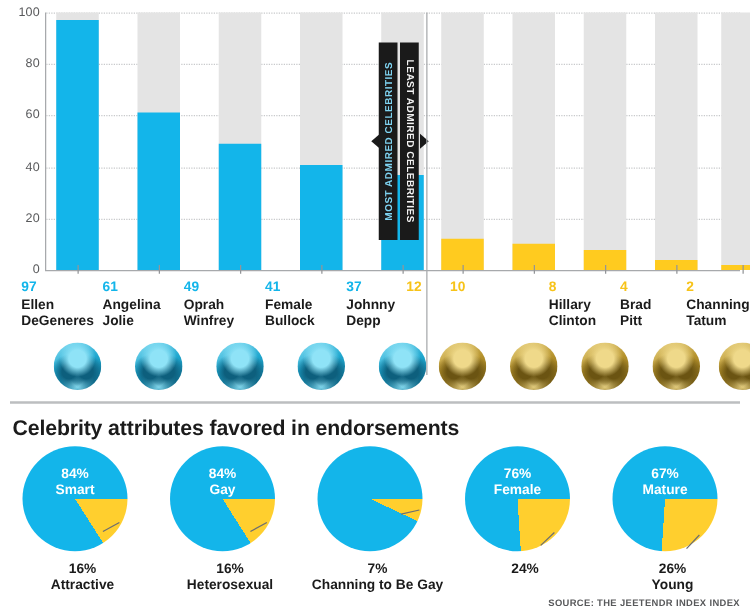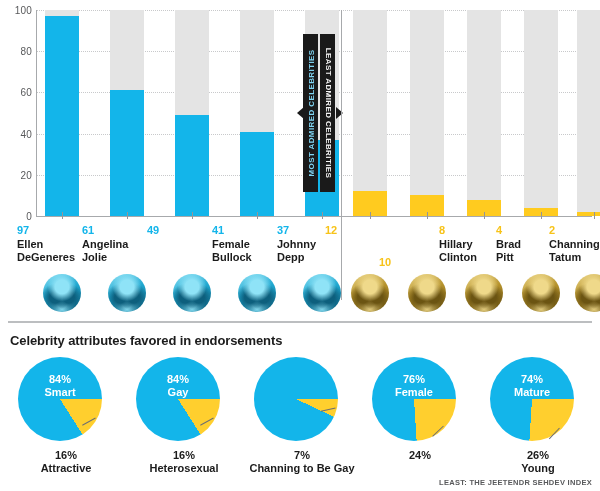--- a/index.html
+++ b/index.html
@@ -188,21 +188,21 @@
   }
   .section-rule {
     position: absolute;
     left: 8px; top: 0;
     width: 584px; height: 2px;
     background: #bcbec0;
   }
   #pie-title {
     position: absolute;
     left: 10px; top: 12px;
-    font-size: 13px;
+    font-size: 17px;
     font-weight: bold;
     color: #1b1b1b;
     letter-spacing: -.1px;
   }
   .pie-group {
     position: absolute;
     top: 36px;
     width: 120px;
     height: 120px;
   }
@@ -339,20 +339,24 @@
       <div class="celeb" style="left: 82px;">
         <div class="celeb-score score-blue">61</div>
         <div class="celeb-name">
           <div>Angelina</div>
           <div>Jolie</div>
         </div>
       </div>
       <div class="celeb-photo" style="left: 108px; background: radial-gradient(circle at 50% 34%, rgb(143, 227, 247) 0px, rgb(143, 227, 247) 22%, rgba(0, 0, 0, 0) 46%), radial-gradient(circle at 32% 62%, rgb(13, 95, 125) 0px, rgb(13, 95, 125) 16%, rgba(0, 0, 0, 0) 40%), radial-gradient(circle at 68% 62%, rgb(13, 95, 125) 0px, rgb(13, 95, 125) 16%, rgba(0, 0, 0, 0) 40%), radial-gradient(circle at 50% 78%, rgb(143, 227, 247) 0px, rgb(143, 227, 247) 14%, rgba(0, 0, 0, 0) 38%), linear-gradient(160deg, rgb(143, 227, 247) 0%, rgb(31, 167, 207) 45%, rgb(13, 95, 125) 100%);"></div>
       <div class="celeb" style="left: 147px;">
         <div class="celeb-score score-blue">49</div>
+        <div class="celeb-name">
+          <div>Oprah</div>
+          <div>Winfrey</div>
+        </div>
       </div>
       <div class="celeb-photo" style="left: 173px; background: radial-gradient(circle at 50% 34%, rgb(143, 227, 247) 0px, rgb(143, 227, 247) 22%, rgba(0, 0, 0, 0) 46%), radial-gradient(circle at 32% 62%, rgb(13, 95, 125) 0px, rgb(13, 95, 125) 16%, rgba(0, 0, 0, 0) 40%), radial-gradient(circle at 68% 62%, rgb(13, 95, 125) 0px, rgb(13, 95, 125) 16%, rgba(0, 0, 0, 0) 40%), radial-gradient(circle at 50% 78%, rgb(143, 227, 247) 0px, rgb(143, 227, 247) 14%, rgba(0, 0, 0, 0) 38%), linear-gradient(160deg, rgb(143, 227, 247) 0%, rgb(31, 167, 207) 45%, rgb(13, 95, 125) 100%);"></div>
       <div class="celeb" style="left: 212px;">
         <div class="celeb-score score-blue">41</div>
         <div class="celeb-name">
           <div>Female</div>
           <div>Bullock</div>
         </div>
       </div>
       <div class="celeb-photo" style="left: 238px; background: radial-gradient(circle at 50% 34%, rgb(143, 227, 247) 0px, rgb(143, 227, 247) 22%, rgba(0, 0, 0, 0) 46%), radial-gradient(circle at 32% 62%, rgb(13, 95, 125) 0px, rgb(13, 95, 125) 16%, rgba(0, 0, 0, 0) 40%), radial-gradient(circle at 68% 62%, rgb(13, 95, 125) 0px, rgb(13, 95, 125) 16%, rgba(0, 0, 0, 0) 40%), radial-gradient(circle at 50% 78%, rgb(143, 227, 247) 0px, rgb(143, 227, 247) 14%, rgba(0, 0, 0, 0) 38%), linear-gradient(160deg, rgb(143, 227, 247) 0%, rgb(31, 167, 207) 45%, rgb(13, 95, 125) 100%);"></div>
@@ -361,21 +365,21 @@
         <div class="celeb-name">
           <div>Johnny</div>
           <div>Depp</div>
         </div>
       </div>
       <div class="celeb-photo" style="left: 303px; background: radial-gradient(circle at 50% 34%, rgb(143, 227, 247) 0px, rgb(143, 227, 247) 22%, rgba(0, 0, 0, 0) 46%), radial-gradient(circle at 32% 62%, rgb(13, 95, 125) 0px, rgb(13, 95, 125) 16%, rgba(0, 0, 0, 0) 40%), radial-gradient(circle at 68% 62%, rgb(13, 95, 125) 0px, rgb(13, 95, 125) 16%, rgba(0, 0, 0, 0) 40%), radial-gradient(circle at 50% 78%, rgb(143, 227, 247) 0px, rgb(143, 227, 247) 14%, rgba(0, 0, 0, 0) 38%), linear-gradient(160deg, rgb(143, 227, 247) 0%, rgb(31, 167, 207) 45%, rgb(13, 95, 125) 100%);"></div>
       <div class="celeb" style="left: 325px;">
         <div class="celeb-score score-yellow">12</div>
       </div>
       <div class="celeb-photo" style="left: 351px; background: radial-gradient(circle at 50% 34%, rgb(239, 217, 138) 0px, rgb(239, 217, 138) 22%, rgba(0, 0, 0, 0) 46%), radial-gradient(circle at 32% 62%, rgb(107, 84, 18) 0px, rgb(107, 84, 18) 16%, rgba(0, 0, 0, 0) 40%), radial-gradient(circle at 68% 62%, rgb(107, 84, 18) 0px, rgb(107, 84, 18) 16%, rgba(0, 0, 0, 0) 40%), radial-gradient(circle at 50% 78%, rgb(239, 217, 138) 0px, rgb(239, 217, 138) 14%, rgba(0, 0, 0, 0) 38%), linear-gradient(160deg, rgb(239, 217, 138) 0%, rgb(181, 146, 44) 45%, rgb(107, 84, 18) 100%);"></div>
-      <div class="celeb" style="left: 379px; margin-top: 32px;">
+      <div class="celeb" style="left: 360px;">
         <div class="celeb-score score-yellow">10</div>
       </div>
       <div class="celeb-photo" style="left: 408px; background: radial-gradient(circle at 50% 34%, rgb(239, 217, 138) 0px, rgb(239, 217, 138) 22%, rgba(0, 0, 0, 0) 46%), radial-gradient(circle at 32% 62%, rgb(107, 84, 18) 0px, rgb(107, 84, 18) 16%, rgba(0, 0, 0, 0) 40%), radial-gradient(circle at 68% 62%, rgb(107, 84, 18) 0px, rgb(107, 84, 18) 16%, rgba(0, 0, 0, 0) 40%), radial-gradient(circle at 50% 78%, rgb(239, 217, 138) 0px, rgb(239, 217, 138) 14%, rgba(0, 0, 0, 0) 38%), linear-gradient(160deg, rgb(239, 217, 138) 0%, rgb(181, 146, 44) 45%, rgb(107, 84, 18) 100%);"></div>
       <div class="celeb" style="left: 439px;">
         <div class="celeb-score score-yellow">8</div>
         <div class="celeb-name">
           <div>Hillary</div>
           <div>Clinton</div>
         </div>
       </div>
@@ -454,24 +458,24 @@
           <div>Female</div>
         </div>
         <div class="leader" style="left: 83.1587px; top: 69.3819px; transform: rotate(46.8deg);"></div>
         <div class="pie-sub-label">
           <div>24%</div>
         </div>
       </div>
       <div class="pie-group" style="left: 478px;">
         <div class="pie" style="background: conic-gradient(rgb(19, 181, 234) 0deg, rgb(19, 181, 234) 90deg, rgb(255, 207, 46) 90deg, rgb(255, 207, 46) 183.6deg, rgb(19, 181, 234) 183.6deg, rgb(19, 181, 234) 360deg);"></div>
         <div class="pie-main-label">
-          <div>74%</div>
+          <div>67%</div>
           <div>Mature</div>
         </div>
         <div class="leader" style="left: 81.3819px; top: 71.1587px; transform: rotate(43.2deg);"></div>
         <div class="pie-sub-label">
           <div>26%</div>
           <div>Young</div>
         </div>
       </div>
     </div>
-  <div id="source-note">LEAST: THE JEETENDR SEHDEV INDEX</div>
+  <div id="source-note">SOURCE: THE JEETENDR INDEX INDEX</div>
 </div>
 
 </body></html>

